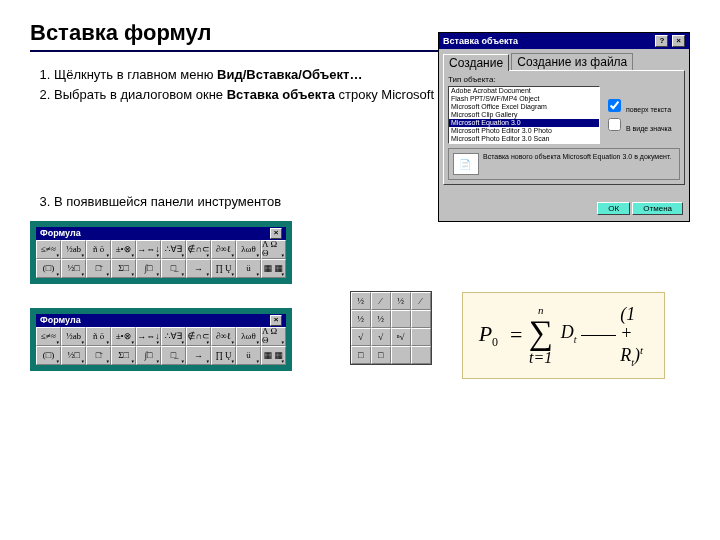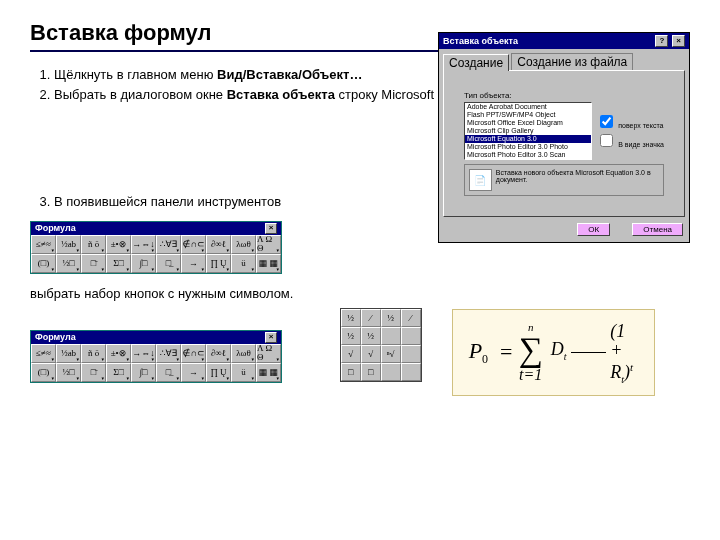--- a/index.html
+++ b/index.html
@@ -79,25 +79,25 @@
     background: #c0c0c0;
     font-size: 12px;
   }
   .dialog .tabs span.active {
     background: #c0c0c0;
     border-color: #fff #404040 #c0c0c0 #fff;
     position: relative;
     top: 1px;
   }
   .dialog .pane {
-    margin: 0 4px 4px 4px;
+    margin: 0 4px 15px 4px;
     border: 1px solid #fff;
     border-right-color: #404040;
     border-bottom-color: #404040;
-    padding: 20px;
+    padding: 4px;
   }
   .dialog .label { font-size: 8px; margin-bottom: 2px; }
   .dialog .listbox {
     background: #fff;
     border: 1px solid #404040;
     border-right-color: #fff;
     border-bottom-color: #fff;
     width: 150px;
     height: 56px;
     overflow: hidden;
@@ -130,33 +130,33 @@
     align-items: center;
     justify-content: center;
     font-size: 10px;
   }
   .dialog .footer {
     text-align: right;
     padding: 2px 6px 6px;
   }
   .dialog .footer .wbtn {
     display: inline-block;
-    background: #f0abfc;
+    background: #5eead4;
     border: 1px solid #fff;
     border-right-color: #404040;
     border-bottom-color: #404040;
     padding: 1px 10px;
     font-size: 8px;
-    margin-left: 20px;
+    margin-left: 0;
   }
   
   .toolbar {
     display: inline-block;
     background: #737373;
-    border: 1px solid #0f766e;
+    border: 6px solid #0f766e;
     font-family: Tahoma, sans-serif;
   }
   .toolbar .tb-title {
     background: #000080;
     color: #fff;
     font-size: 9px;
     padding: 1px 4px;
     display: flex;
     justify-content: space-between;
     align-items: center;
@@ -360,21 +360,20 @@
           <div class="tb-cell">∫□<span class="arr">▾</span></div>
           <div class="tb-cell">□̲<span class="arr">▾</span></div>
           <div class="tb-cell">→<span class="arr">▾</span></div>
           <div class="tb-cell">∏ Ų<span class="arr">▾</span></div>
           <div class="tb-cell">ü<span class="arr">▾</span></div>
           <div class="tb-cell">▦ ▦<span class="arr">▾</span></div>
         </div>
       </div>
   </div>
 
-  <p style="margin:12px 0 6px;">выбрать  набор кнопок с нужным символом.</p>
 
   <div class="row2">
     <div>
       <div class="toolbar">
         <div class="tb-title">
           <span>Формула</span>
           <span class="x">×</span>
         </div>
         <div class="tb-rows" id="tb2">
             <div class="tb-row">

